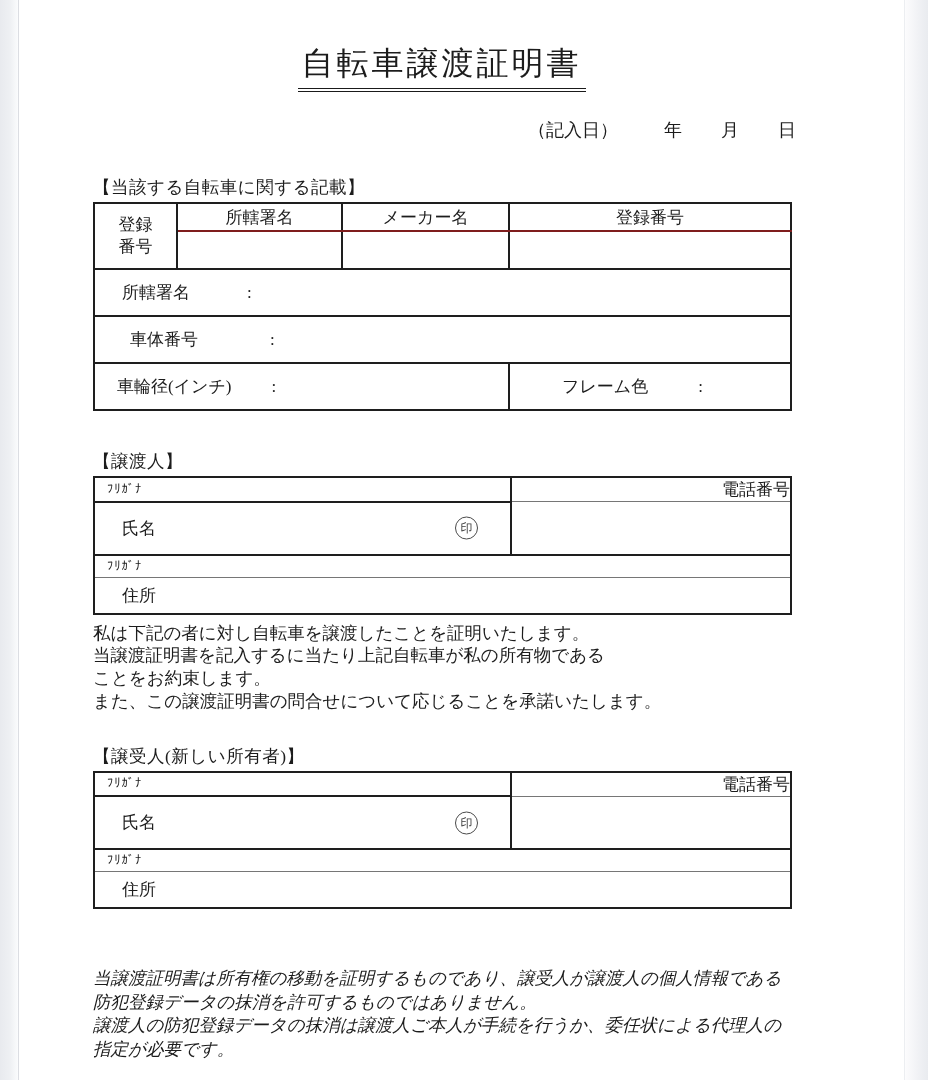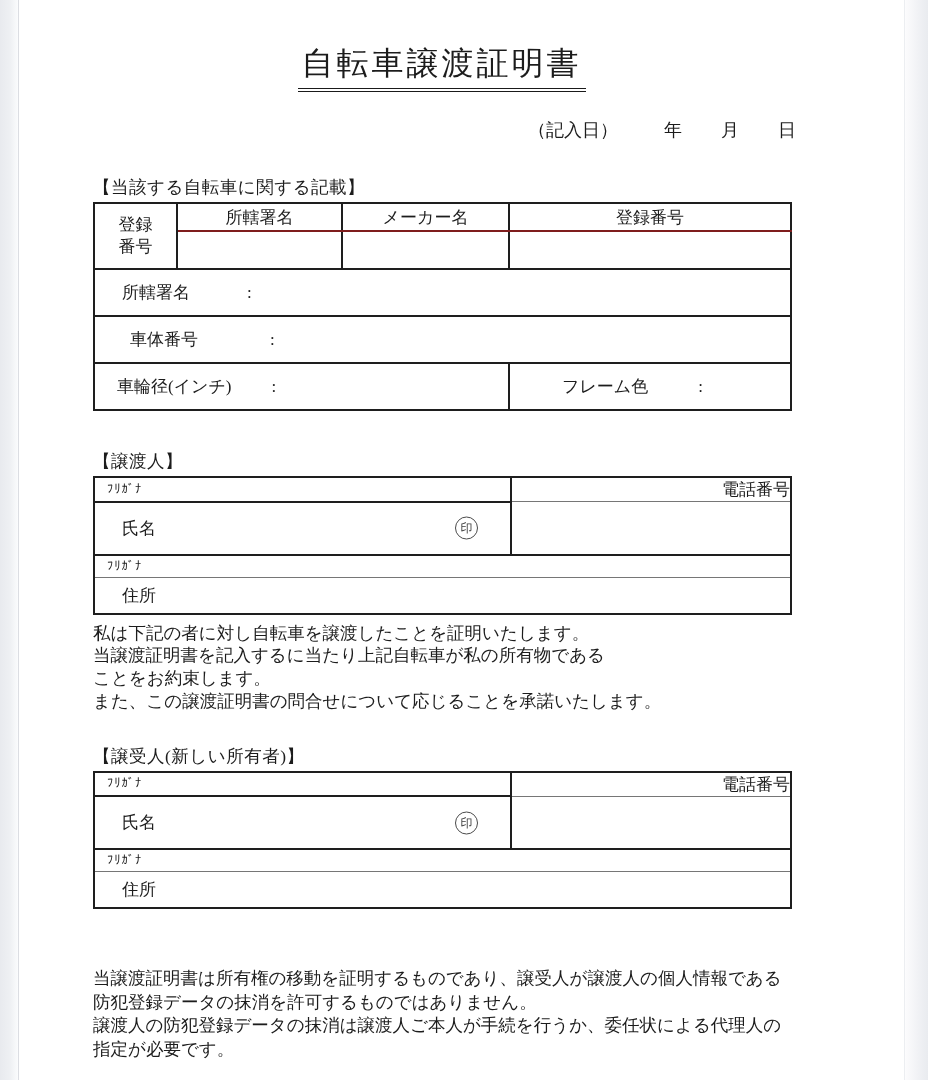--- a/index.html
+++ b/index.html
@@ -78,21 +78,21 @@
   }
   .addr-cell { height: 35px; padding-left: 27px; border-top: 1px solid #1d4ed8; }
   .seal {
     position: absolute; right: 32px; top: 50%; transform: translateY(-50%);
     width: 21px; height: 21px; border: 1px solid #4a4a4a; border-radius: 50%;
     display: inline-flex; align-items: center; justify-content: center;
     font-size: 12px; color: #3c3c3c;
   }
   
   .statement { margin-top: 7px; font-size: 17.5px; line-height: 1.3; }
-  .footer-note { margin-top: 58px; font-size: 17.5px; line-height: 1.35; }
+  .footer-note { margin-top: 58px; font-size: 17.5px; line-height: 1.35; font-style: italic; }
 </style>
 </head>
 <body>
 
 <div class="page">
   <div class="edge-left"></div>
   <div class="edge-right"></div>
 
   <div class="content">
 

